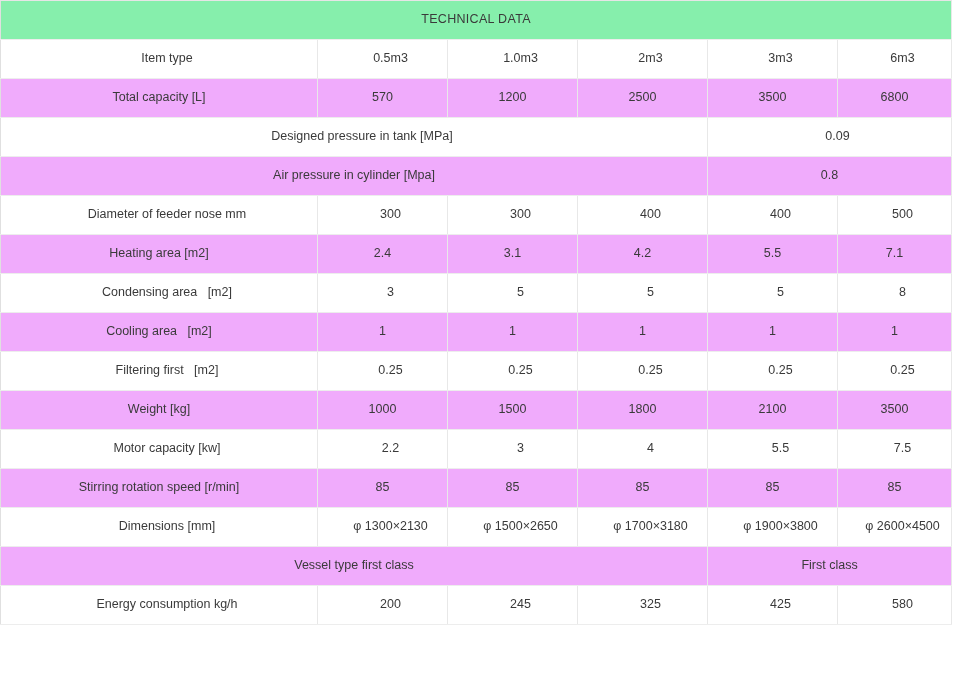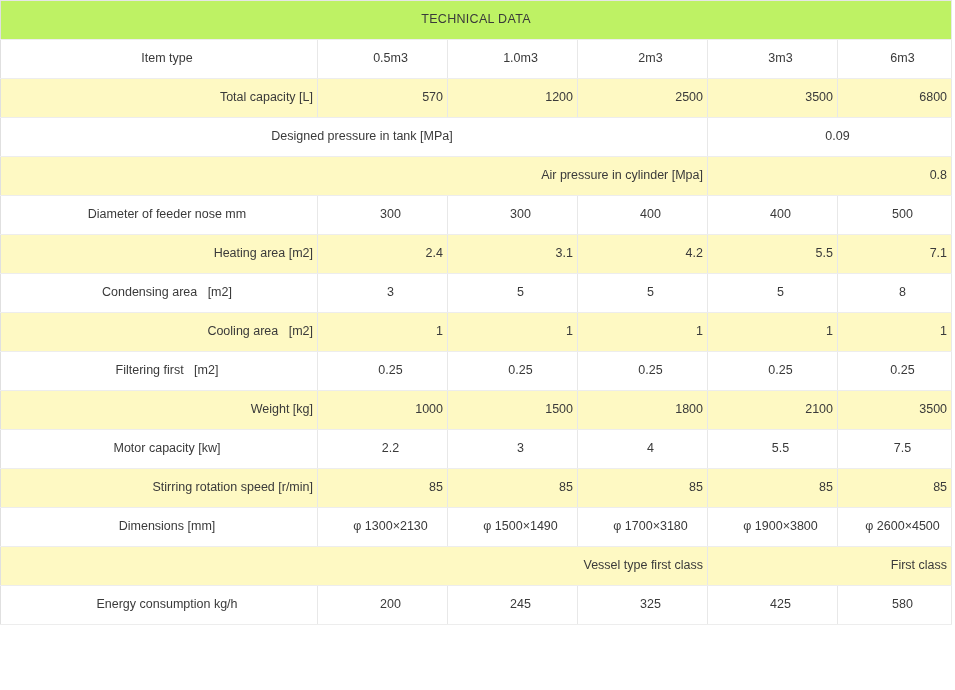--- a/index.html
+++ b/index.html
@@ -41,25 +41,25 @@
     white-space: pre;
   }
   
   col.c1 { width: 317px; }
   col.c2 { width: 130px; }
   col.c3 { width: 130px; }
   col.c4 { width: 130px; }
   col.c5 { width: 130px; }
   col.c6 { width: 114px; }
 
-  tr.row-gray td { background: #fef9c3; text-align: right; }
+  tr.row-gray td { background: #f0abfc; }
   tr.row-white td { background: #ffffff; padding-left: 20px; }
 
   td.title-cell {
-    background: #bef264;
+    background: #86efac;
     height: 42px;
     font-size: 13px;
     letter-spacing: 0.3px;
     color: #3a3a3a;
     border-right: none;
     border-bottom: 1px solid #ededed;
   }
   td.label-cell {
     font-size: 12.5px;
   }
@@ -173,21 +173,21 @@
           <td class="label-cell">Stirring rotation speed [r/min]</td>
           <td>85</td>
           <td>85</td>
           <td>85</td>
           <td>85</td>
           <td class="last-col">85</td>
         </tr>
         <tr class="row-white">
           <td class="label-cell">Dimensions [mm]</td>
           <td>φ 1300×2130</td>
-          <td>φ 1500×1490</td>
+          <td>φ 1500×2650</td>
           <td>φ 1700×3180</td>
           <td>φ 1900×3800</td>
           <td class="last-col">φ 2600×4500</td>
         </tr>
         <tr class="row-gray">
           <td class="merged-label" colspan="4">Vessel type first class</td>
           <td class="merged-value last-col" colspan="2">First class</td>
         </tr>
         <tr class="row-white">
           <td class="label-cell">Energy consumption kg/h</td>

